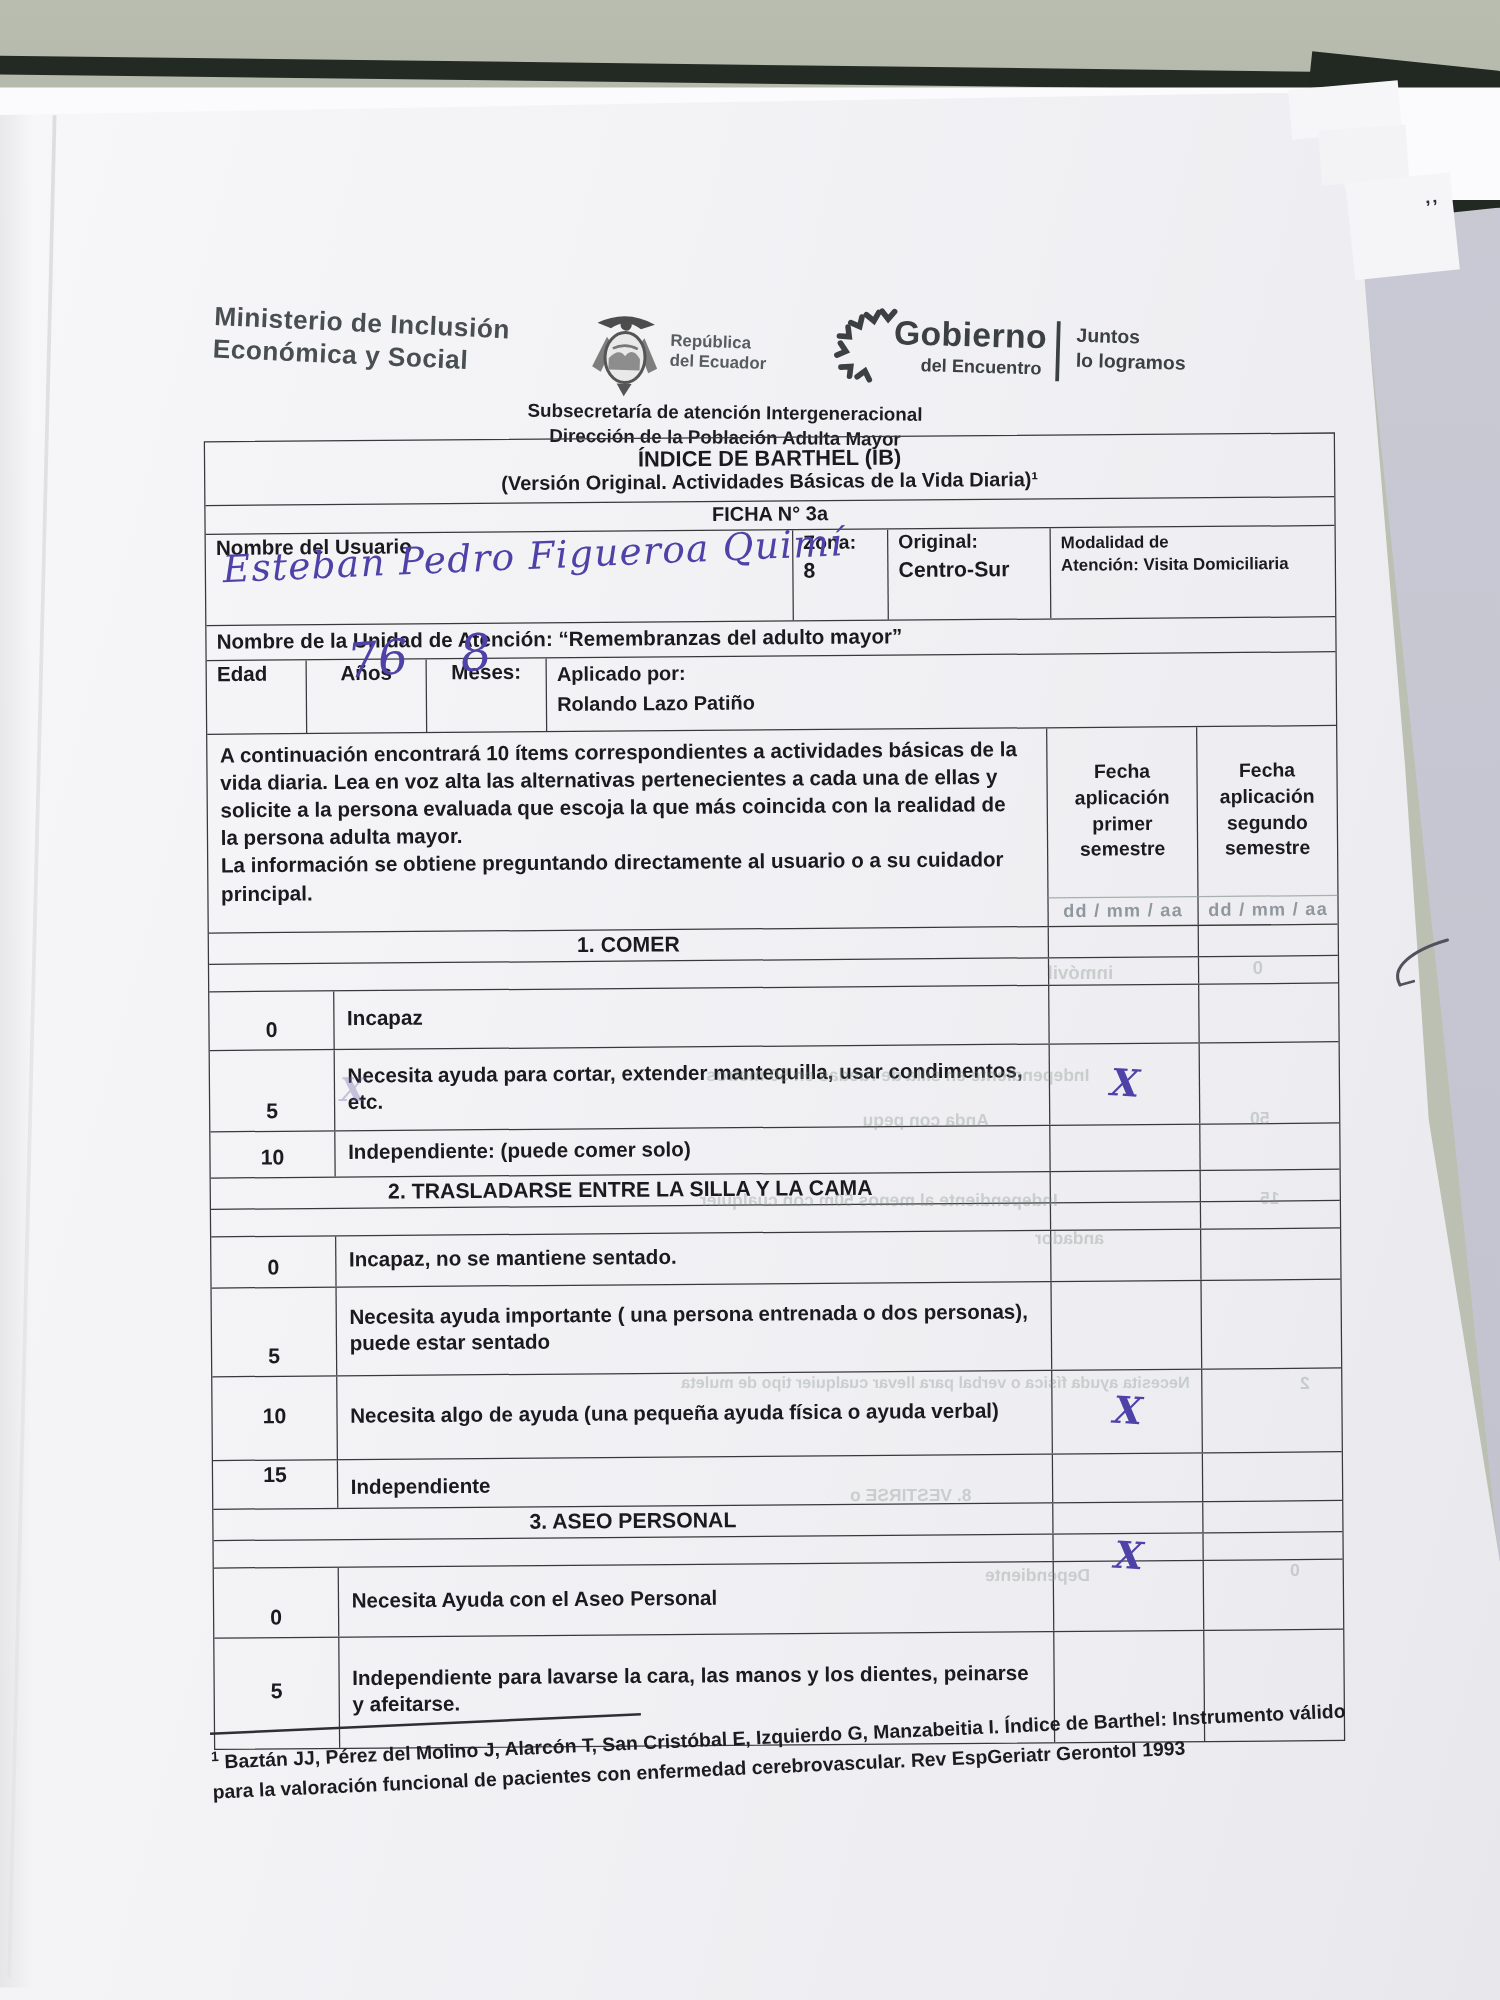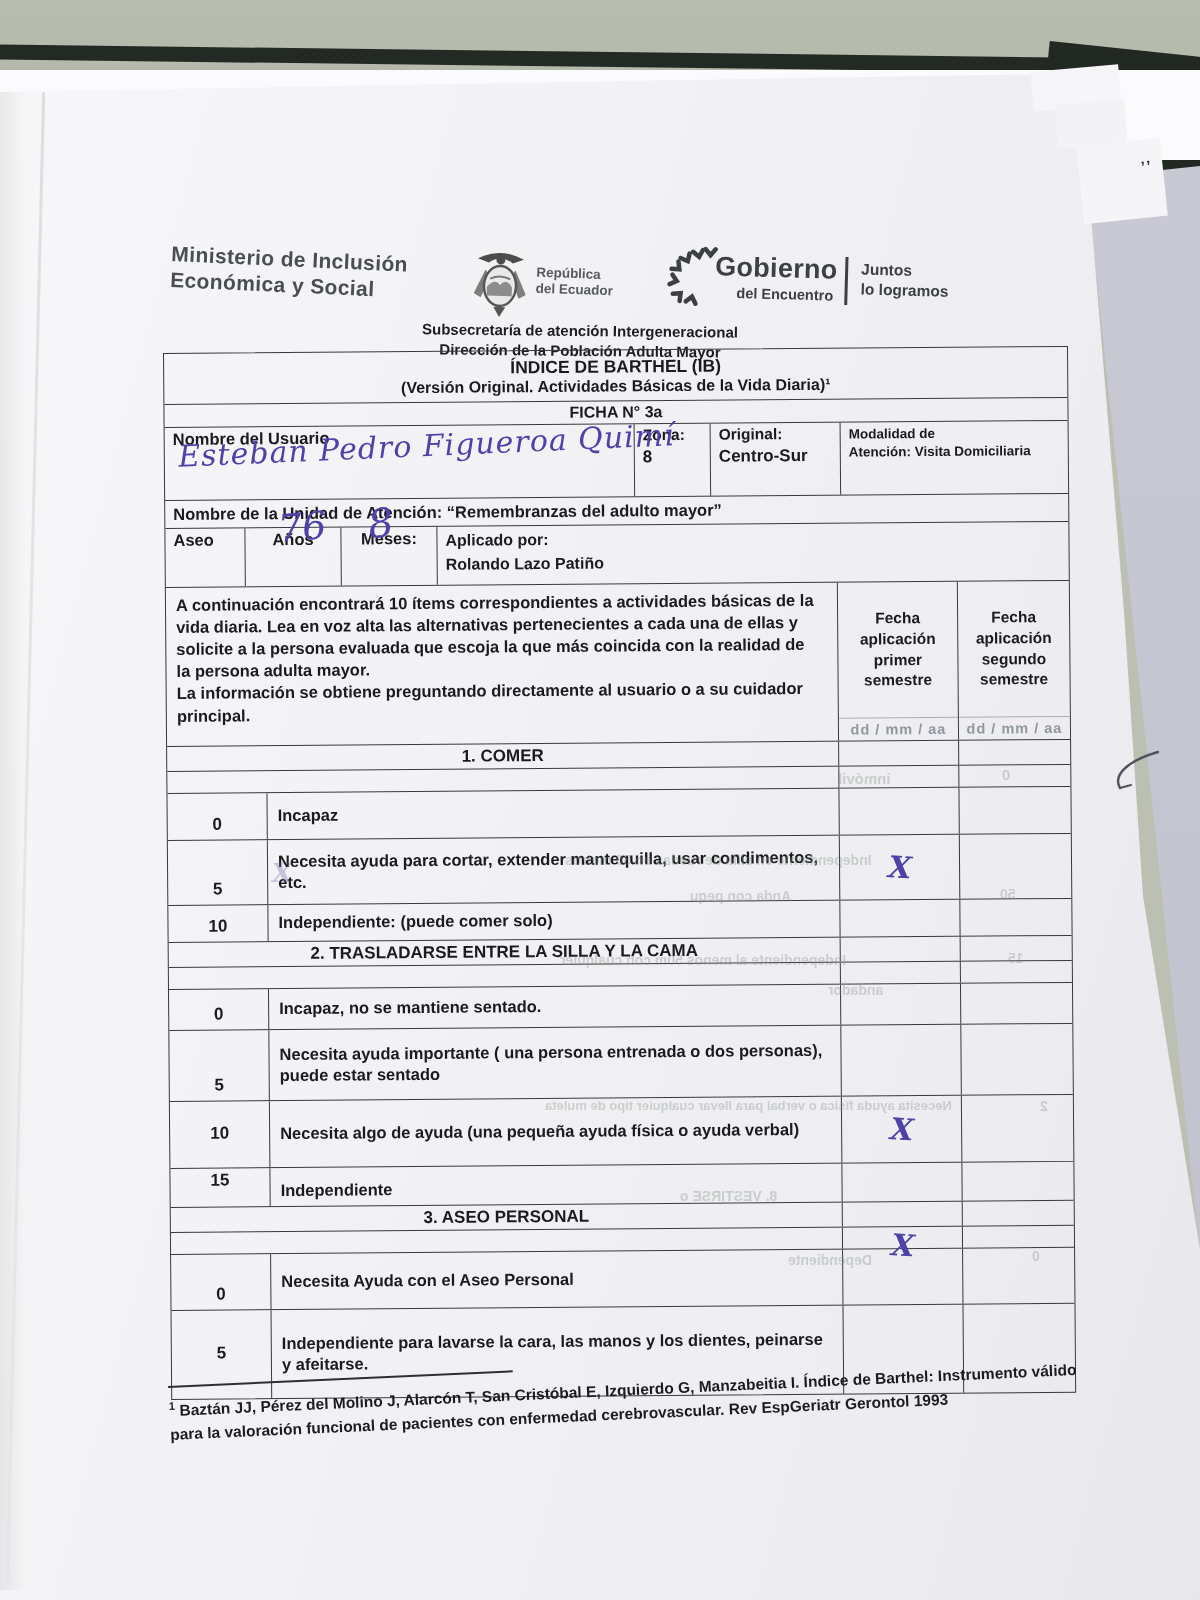--- a/index.html
+++ b/index.html
@@ -184,21 +184,21 @@
           <div>Modalidad de</div>
           <div>Atención: Visita Domiciliaria</div>
         </div>
       </div>
 
       <div class="tr g-one">
         <div class="c lab" style="padding:4px 8px;">Nombre de la Unidad de Atención: “Remembranzas del adulto mayor”</div>
       </div>
 
       <div class="tr g-edad eh58">
-        <div class="c lab">Aseo</div>
+        <div class="c lab">Edad</div>
         <div class="c edadcell">
           <span>Años</span>
         </div>
         <div class="c edadcell">
           <span>Meses:</span>
         </div>
         <div class="c apl">
           <div>Aplicado por:</div>
           <div>Rolando Lazo Patiño</div>
         </div>

